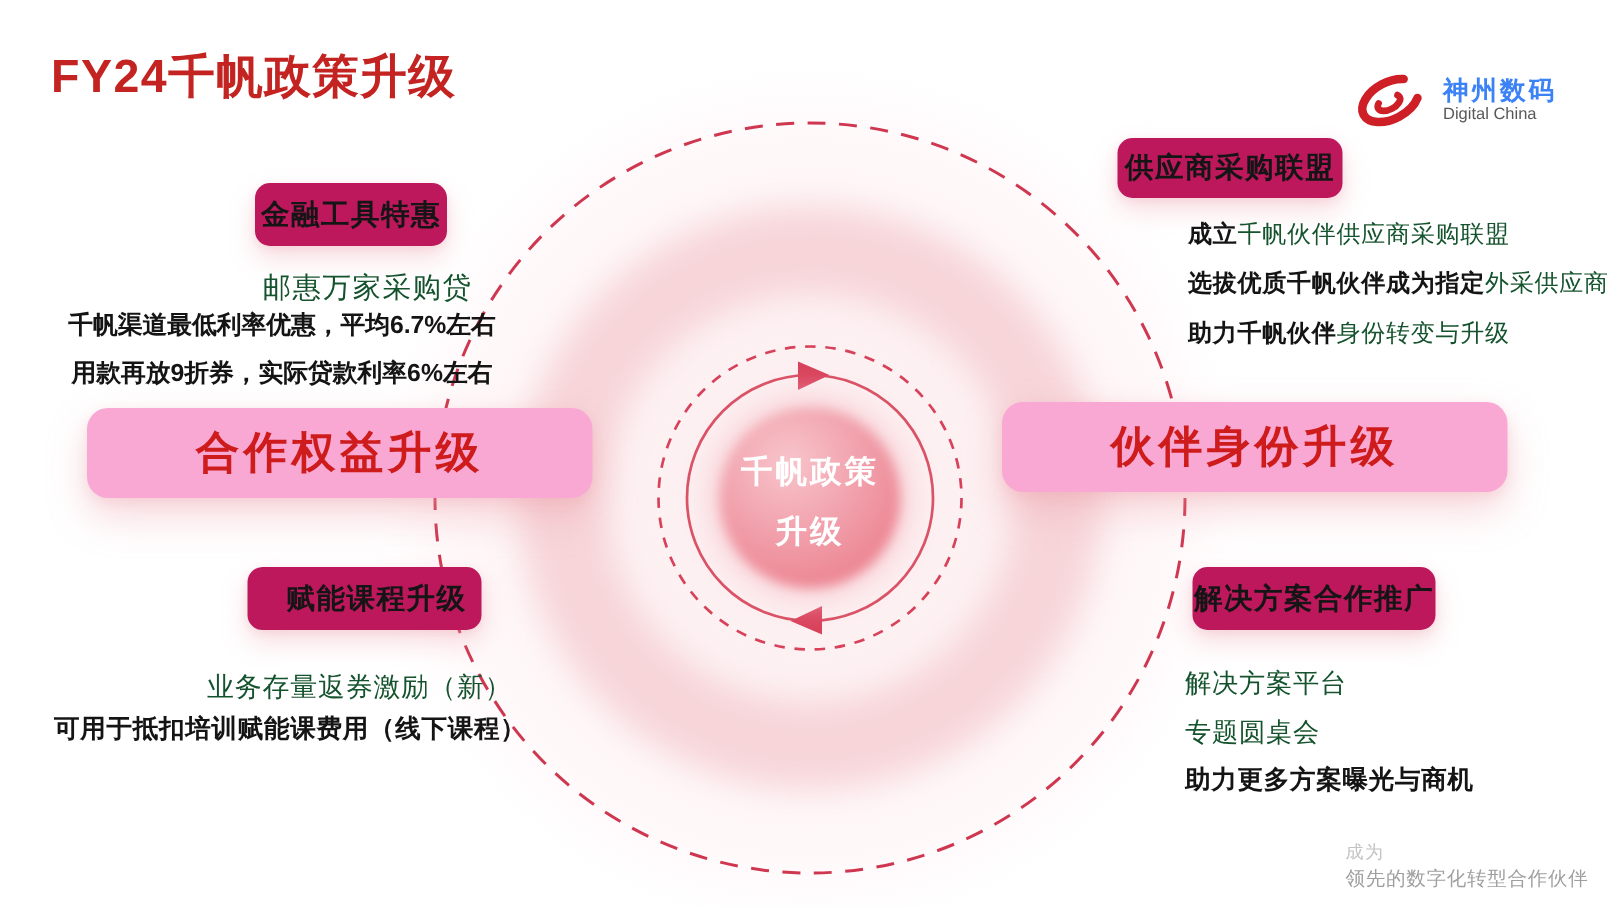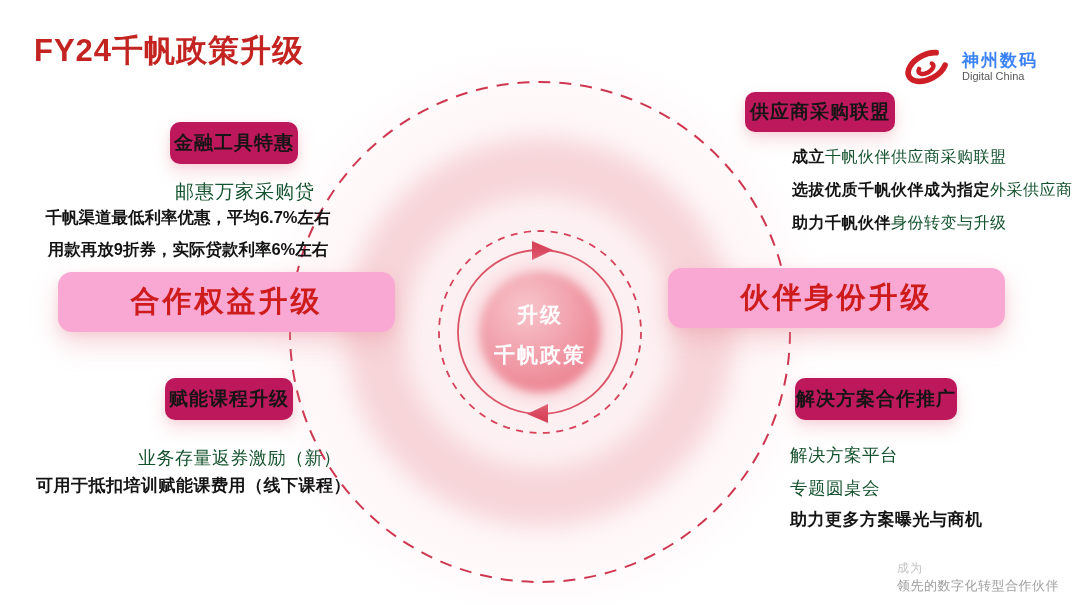--- a/index.html
+++ b/index.html
@@ -36,21 +36,21 @@
     font-weight:800;color:#151515;font-size:19px;letter-spacing:1px;
   }
   .pill-main{
     background:#f9a8d4;border-radius:14px;
     box-shadow:0 12px 26px rgba(233,150,160,.38),0 3px 8px rgba(233,150,160,.18);
     display:flex;align-items:center;justify-content:center;
     font-weight:800;color:#ce1c1c;font-size:29px;letter-spacing:3px;
   }
   .box-finance{left:170px;top:122px;width:128px;height:42px;}
   .box-left-main{left:58px;top:272px;width:337px;height:60px;}
-  .box-course{left:165px;top:378px;width:128px;height:42px;}
+  .box-course{left:165px;top:378px;width:140px;height:42px;padding-left:16px;}
   .box-alliance{left:745px;top:92px;width:150px;height:40px;}
   .box-right-main{left:668px;top:268px;width:337px;height:60px;}
   .box-solution{left:795px;top:378px;width:162px;height:42px;}
 
   
   .red-strong{color:#14532d;font-weight:400;}
   .black-strong{color:#141414;font-weight:800;}
 
   .finance-highlight{left:175px;top:179px;font-size:19px;letter-spacing:1px;}
   .finance-details{left:36px;top:201px;width:304px;text-align:center;
@@ -103,22 +103,22 @@
   <circle cx="310" cy="310" r="82" fill="none" stroke="#d84b60" stroke-width="1.8"></circle>
 
   <path d="M302 219 L323 228 L302 238 Z" fill="#d8415a"></path>
   <path d="M318 382 L297 392 L318 401 Z" fill="#d8415a"></path>
 
   <circle cx="310" cy="310" r="66" fill="#f7cdd3" filter="url(#soft)"></circle>
   <circle cx="310" cy="310" r="60" fill="url(#ball)" filter="url(#soft2)"></circle>
 </svg>
 
 <div class="abs center-label">
+  <div>千帆政策</div>
   <div>升级</div>
-  <div>千帆政策</div>
 </div>
 
 <div class="abs slide-title">FY24千帆政策升级</div>
 
 <div class="abs logo">
   <svg width="52" height="46" viewBox="0 0 64 56">
     <g transform="rotate(-28 32 28)">
       <ellipse cx="32" cy="28" rx="25" ry="15" fill="none" stroke="#ce1f26" stroke-width="7" stroke-dasharray="104 40" stroke-dashoffset="-10" stroke-linecap="round"></ellipse>
       <ellipse cx="30" cy="29" rx="10" ry="5.5" fill="none" stroke="#ce1f26" stroke-width="5.5" stroke-dasharray="34 18" stroke-dashoffset="5" stroke-linecap="round"></ellipse>
     </g>

